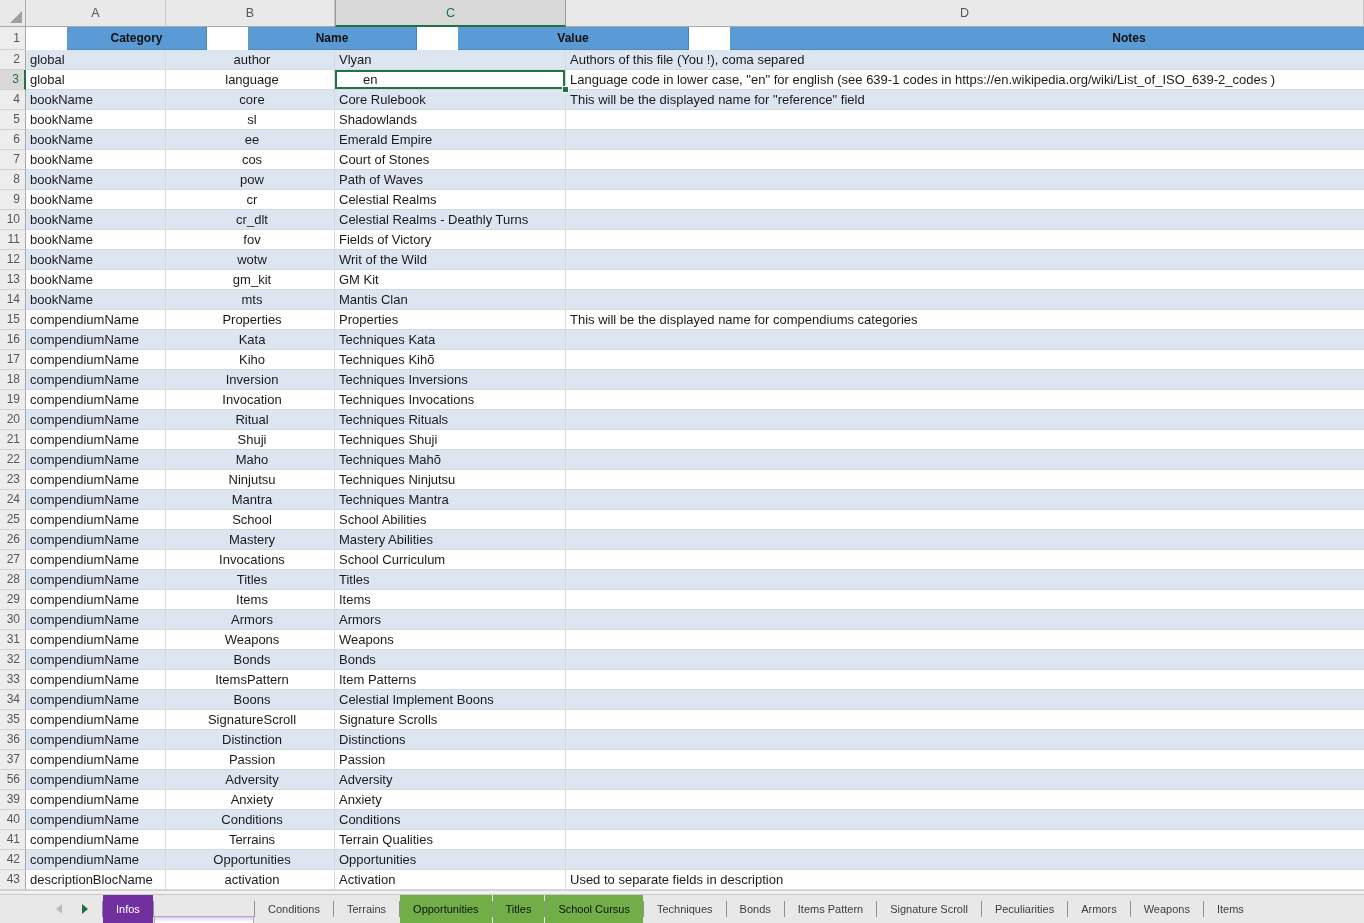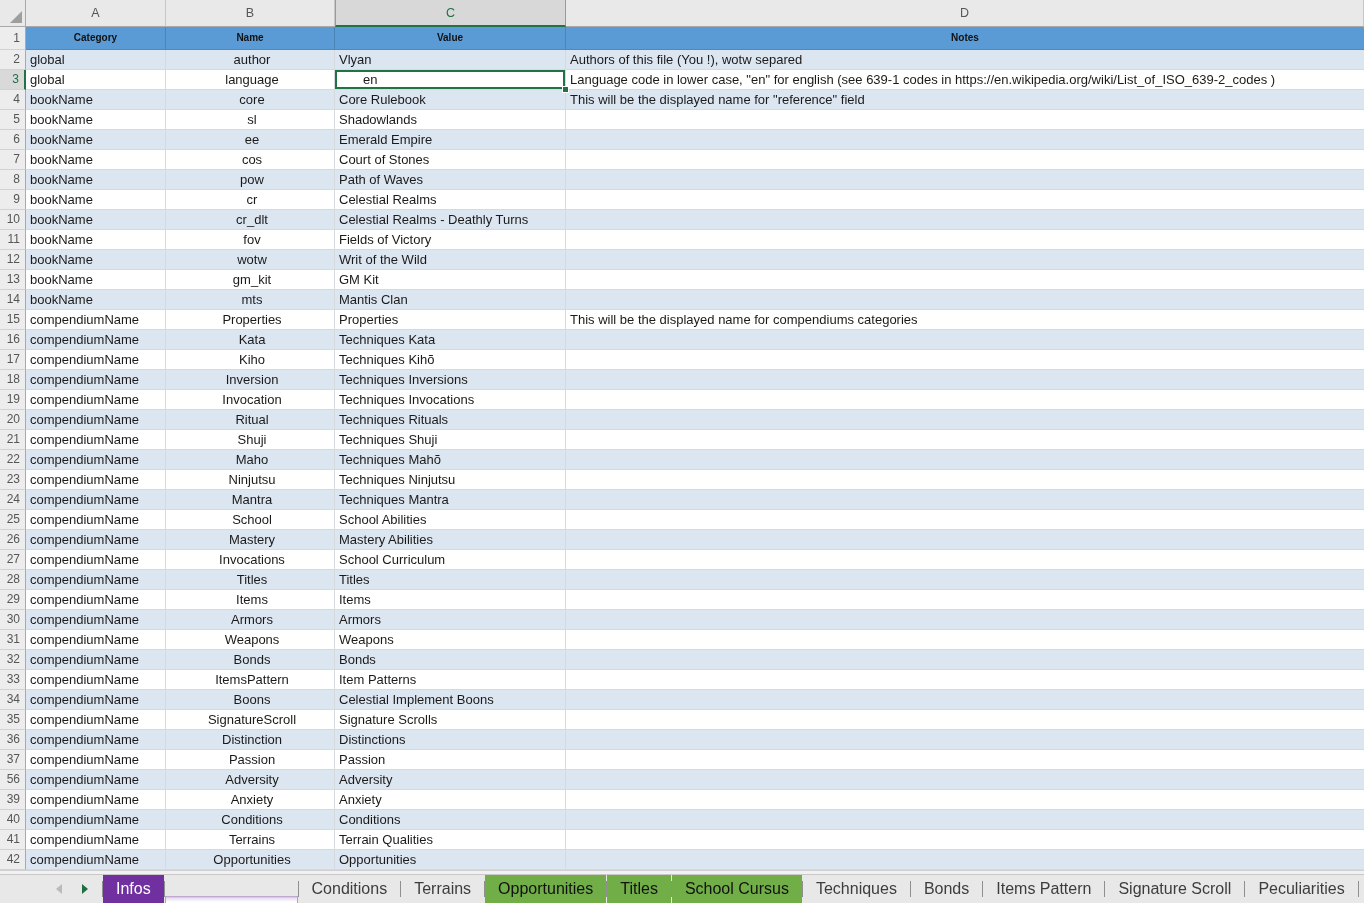--- a/index.html
+++ b/index.html
@@ -45,44 +45,44 @@
     white-space: nowrap; overflow: hidden;
     border-right: 1px solid #D6D9DE; border-bottom: 1px solid #D6D9DE;
     background: #FFFFFF; position: relative;
   }
   .cA { width: 140px; flex: none; }
   .cB { width: 169px; flex: none; text-align: center; }
   .cC { width: 231px; flex: none; }
   .cD { width: 798px; flex: none; border-right: none; }
   .row.band .cell { background: #DCE6F1; }
   .row.r1 .cell {
-    background: #5B9BD5; color: #111111; font-weight: 700; font-size: 10px;
+    background: #5B9BD5; color: #111111; font-weight: 700; font-size: 12px;
     text-align: center; padding-left: 0; line-height: 22px;
-    border-right: 1px solid rgba(0,0,0,0.14); border-bottom: 1px solid rgba(0,0,0,0.12);
+    border-right: 1px solid rgba(0,0,0,0.14); border-bottom: 1px solid rgba(0,0,0,0.12); margin-left: 41px;
   }
   .row.r1 .cD { border-right: none; }
   .cell.selcell { box-shadow: inset 0 0 0 2px #217346; background: #FFFFFF; z-index: 2; overflow: visible; padding-left: 28px; }
   .fill-handle {
     position: absolute; right: -4px; bottom: -4px; width: 7px; height: 7px;
     background: #217346; border: 1px solid #FFFFFF; z-index: 3;
   }
 
   
   .gap { height: 4px; background: #F1F1F1; flex: none; border-top: 1px solid #D0D0D0; }
   .tabbar {
     height: 29px; flex: none; background: #E8E8E8; border-top: 1px solid #C8C8C8;
     display: flex; align-items: stretch; overflow: hidden; white-space: nowrap;
   }
   .nav { display: flex; align-items: center; padding: 0 14px 0 56px; gap: 20px; flex: none; }
   .arr { width: 0; height: 0; display: inline-block; }
   .arr.left  { border-top: 5px solid transparent; border-bottom: 5px solid transparent; border-right: 6px solid #BBBBBB; }
   .arr.right { border-top: 5px solid transparent; border-bottom: 5px solid transparent; border-left: 6px solid #1D6F42; }
   .tdiv { width: 1px; height: 16px; background: #8F8F8F; align-self: center; flex: none; }
   .tab {
-    padding: 0 13px; font-size: 16px; color: #3D3D3D; line-height: 28px; flex: none;
+    padding: 0 13px; font-size: 11px; color: #3D3D3D; line-height: 28px; flex: none;
     cursor: default;
   }
   .tab.green { background: #71AE47; color: #111111; }
   .tab.purple { background: #7030A0; color: #FFFFFF; }
   .tab.active {
     background: linear-gradient(180deg, #B298C9 0px, #E6DCEF 2px, #FFFFFF 6px);
     color: #1F7244; font-weight: 700; text-decoration: underline;
     border-left: 1px solid #ABABAB; border-right: 1px solid #ABABAB; margin-top: 21px;
   }
 </style>
@@ -109,21 +109,21 @@
         <div class="cell cA">Category</div>
         <div class="cell cB">Name</div>
         <div class="cell cC">Value</div>
         <div class="cell cD">Notes</div>
       </div>
       <div class="row band">
         <div class="rn">2</div>
         <div class="cell cA">global</div>
         <div class="cell cB">author</div>
         <div class="cell cC">Vlyan</div>
-        <div class="cell cD">Authors of this file (You !), wotw separed</div>
+        <div class="cell cD">Authors of this file (You !), coma separed</div>
       </div>
       <div class="row">
         <div class="rn sel">3</div>
         <div class="cell cA">global</div>
         <div class="cell cB">language</div>
         <div class="cell cC selcell">en<span class="fill-handle"></span></div>
         <div class="cell cD">Language code in lower case, "en" for english (see 639-1 codes in https://en.wikipedia.org/wiki/List_of_ISO_639-2_codes )</div>
       </div>
       <div class="row band">
         <div class="rn">4</div>
@@ -390,20 +390,27 @@
         <div class="cell cB">Terrains</div>
         <div class="cell cC">Terrain Qualities</div>
         <div class="cell cD"></div>
       </div>
       <div class="row band">
         <div class="rn">42</div>
         <div class="cell cA">compendiumName</div>
         <div class="cell cB">Opportunities</div>
         <div class="cell cC">Opportunities</div>
         <div class="cell cD"></div>
+      </div>
+      <div class="row">
+        <div class="rn">43</div>
+        <div class="cell cA">descriptionBlocName</div>
+        <div class="cell cB">activation</div>
+        <div class="cell cC">Activation</div>
+        <div class="cell cD">Used to separate fields in description</div>
       </div>
     </div>
 
   <div class="gap"></div>
 
   <div class="tabbar">
     <div class="nav">
       <span class="arr left"></span>
       <span class="arr right"></span>
     </div>

